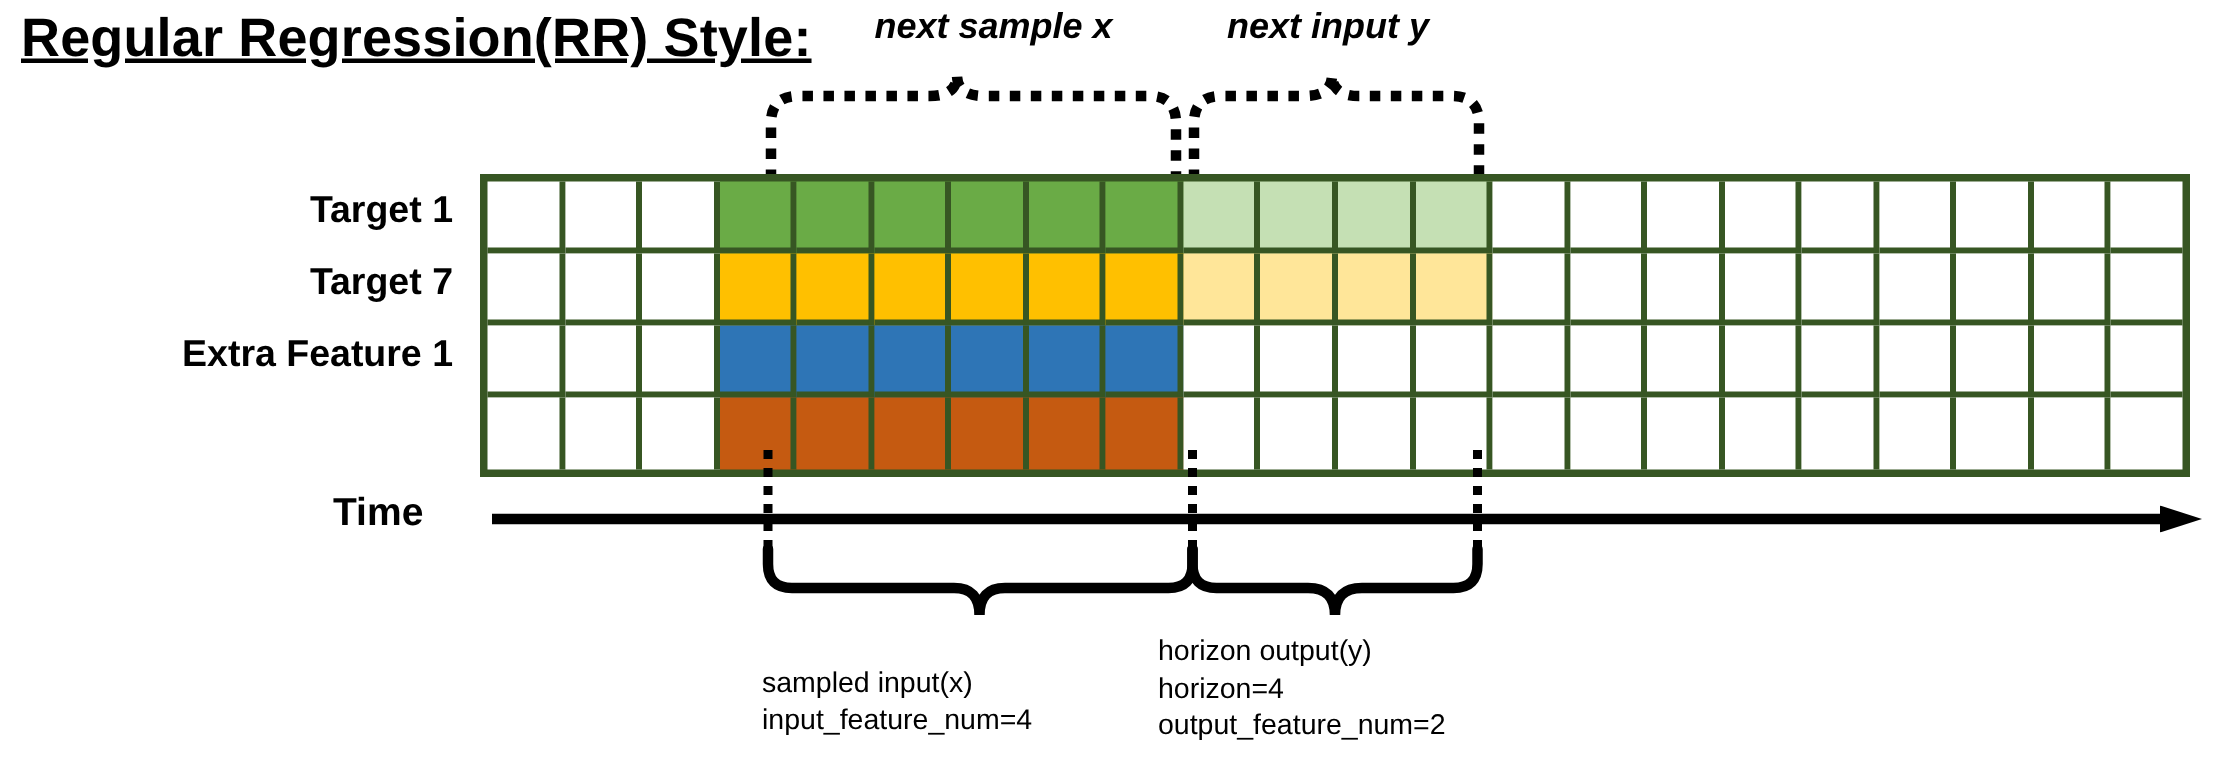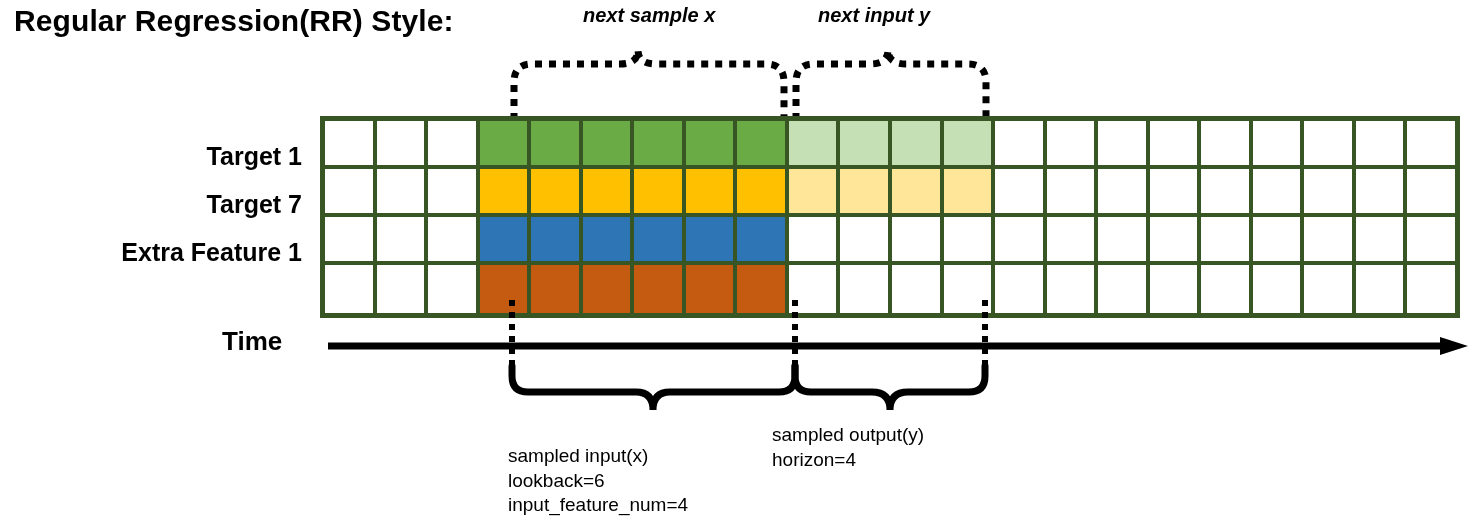--- a/index.html
+++ b/index.html
@@ -1,26 +1,26 @@
 <!DOCTYPE html>
 <html><head>
 <meta charset="utf-8">
 <style>
   html,body{margin:0;padding:0;background:#ffffff;}
   body{width:1476px;height:516px;position:relative;overflow:hidden;
        font-family:"Liberation Sans","DejaVu Sans",sans-serif;}
   .abs{position:absolute;}
 
-  #title{left:14px;top:4px;font-size:30px;font-weight:700;color:#000;letter-spacing:0.1px;white-space:nowrap;}
+  #title{left:14px;top:4px;font-size:36px;font-weight:700;color:#000;letter-spacing:0.1px;white-space:nowrap;text-decoration:underline;}
 
-  .top-label{font-size:20px;font-style:italic;font-weight:600;color:#000;white-space:nowrap;}
+  .top-label{font-size:24px;font-style:italic;font-weight:600;color:#000;white-space:nowrap;}
   #lbl-next-x{left:583px;top:4px;}
   #lbl-next-y{left:818px;top:4px;}
 
-  #rowlabels{left:0px;top:132px;width:310px;}
+  #rowlabels{left:0px;top:116px;width:310px;}
   .rowlabel{height:48px;line-height:48px;text-align:right;font-size:25px;font-weight:700;color:#000;white-space:nowrap;padding-right:8px;box-sizing:border-box;}
 
   
   #grid{left:320px;top:116px;border:5px solid #375623;box-sizing:border-box;background:#375623;
         display:flex;flex-direction:column;gap:0;width:1140px;}
   .grid-row{display:flex;height:48px;}
   .cell{flex:1 1 0;background:#ffffff;border-right:4px solid #375623;border-bottom:4px solid #375623;box-sizing:border-box;}
   .grid-row:last-child .cell{border-bottom:none;}
   .grid-row .cell:last-child{border-right:none;}
 
@@ -167,19 +167,19 @@
     <path d="M 535 0 L 535 66"></path>
   </g>
   <g fill="none" stroke="#000000" stroke-width="7" stroke-linecap="round">
     <path d="M 62 66 L 62 76 Q 62 92 78 92 L 186 92 Q 203 92 203 110 Q 203 92 220 92 L 329 92 Q 345 92 345 76 L 345 66"></path>
     <path d="M 345 66 L 345 76 Q 345 92 361 92 L 422 92 Q 440 92 440 110 Q 440 92 458 92 L 519 92 Q 535 92 535 76 L 535 66"></path>
   </g>
 </svg>
 
 <div class="abs cap" id="cap-left">
   <div>sampled input(x)</div>
-  <div>lookback=6</div>
   <div>input_feature_num=4</div>
 </div>
 <div class="abs cap" id="cap-right">
-  <div>sampled output(y)</div>
+  <div>horizon output(y)</div>
   <div>horizon=4</div>
+  <div>output_feature_num=2</div>
 </div>
 
 </body></html>

